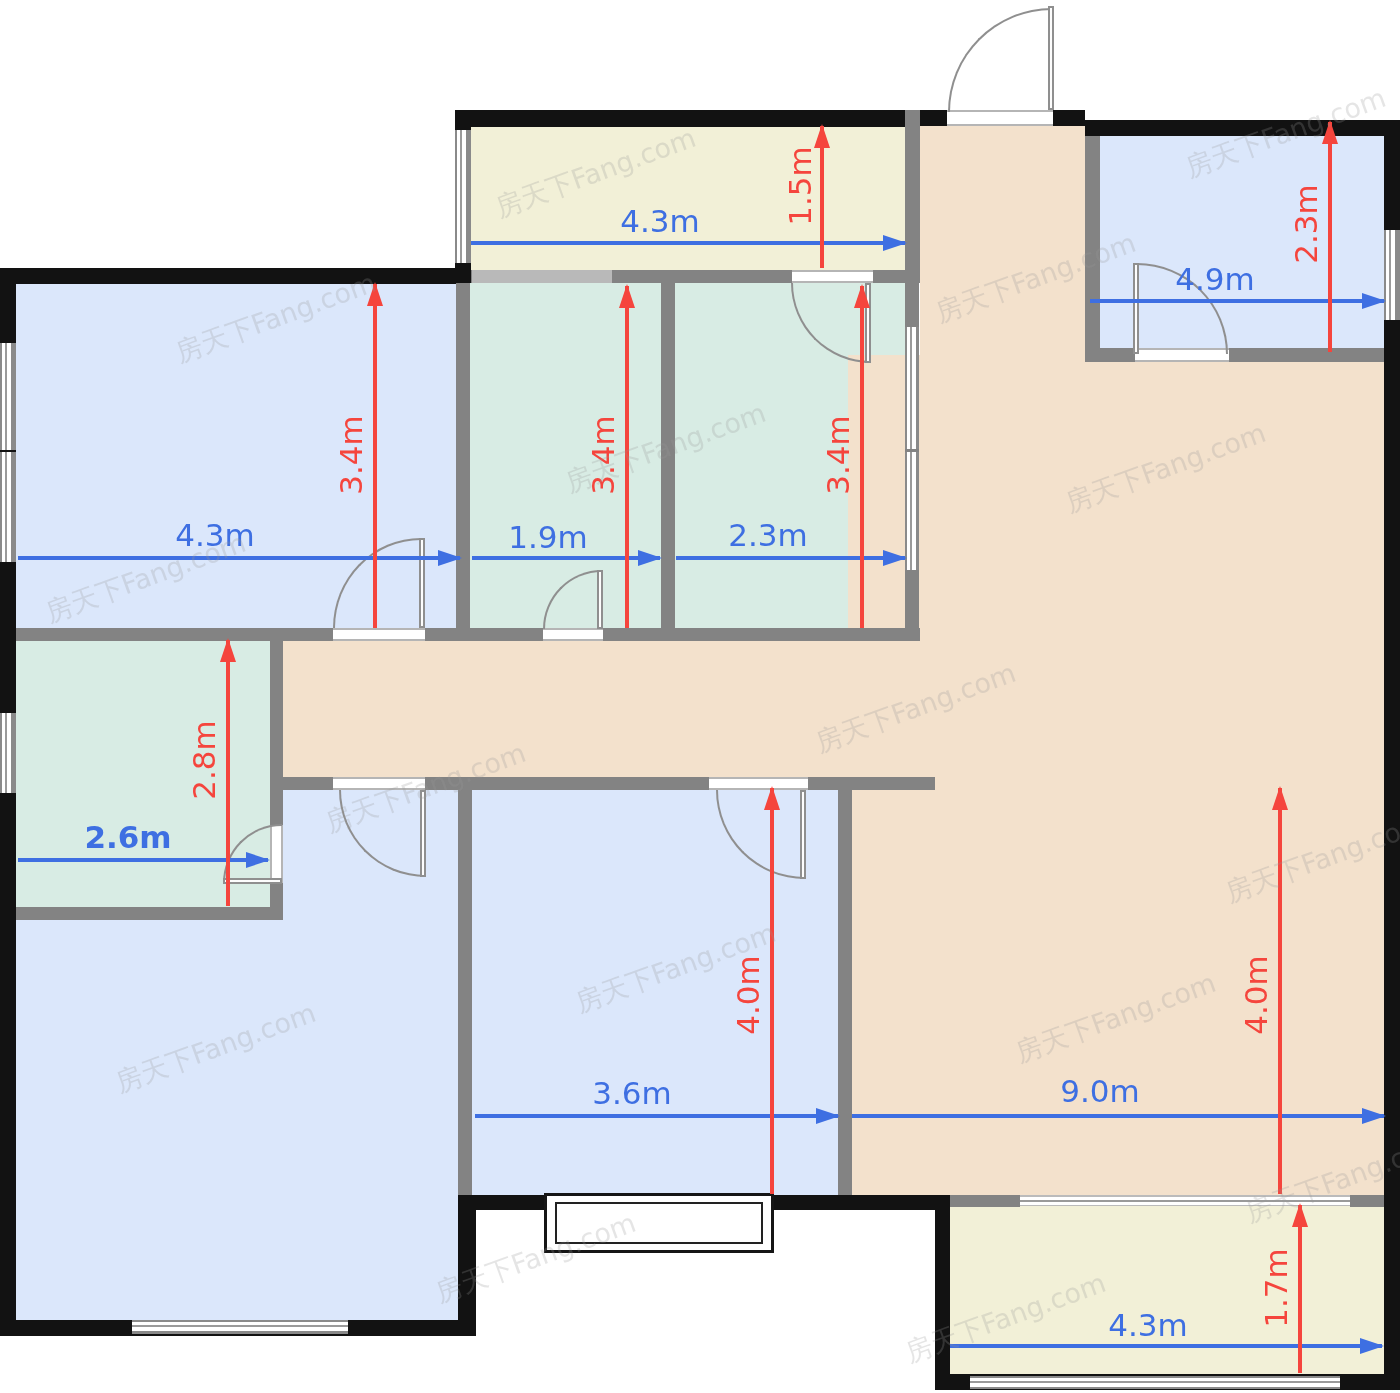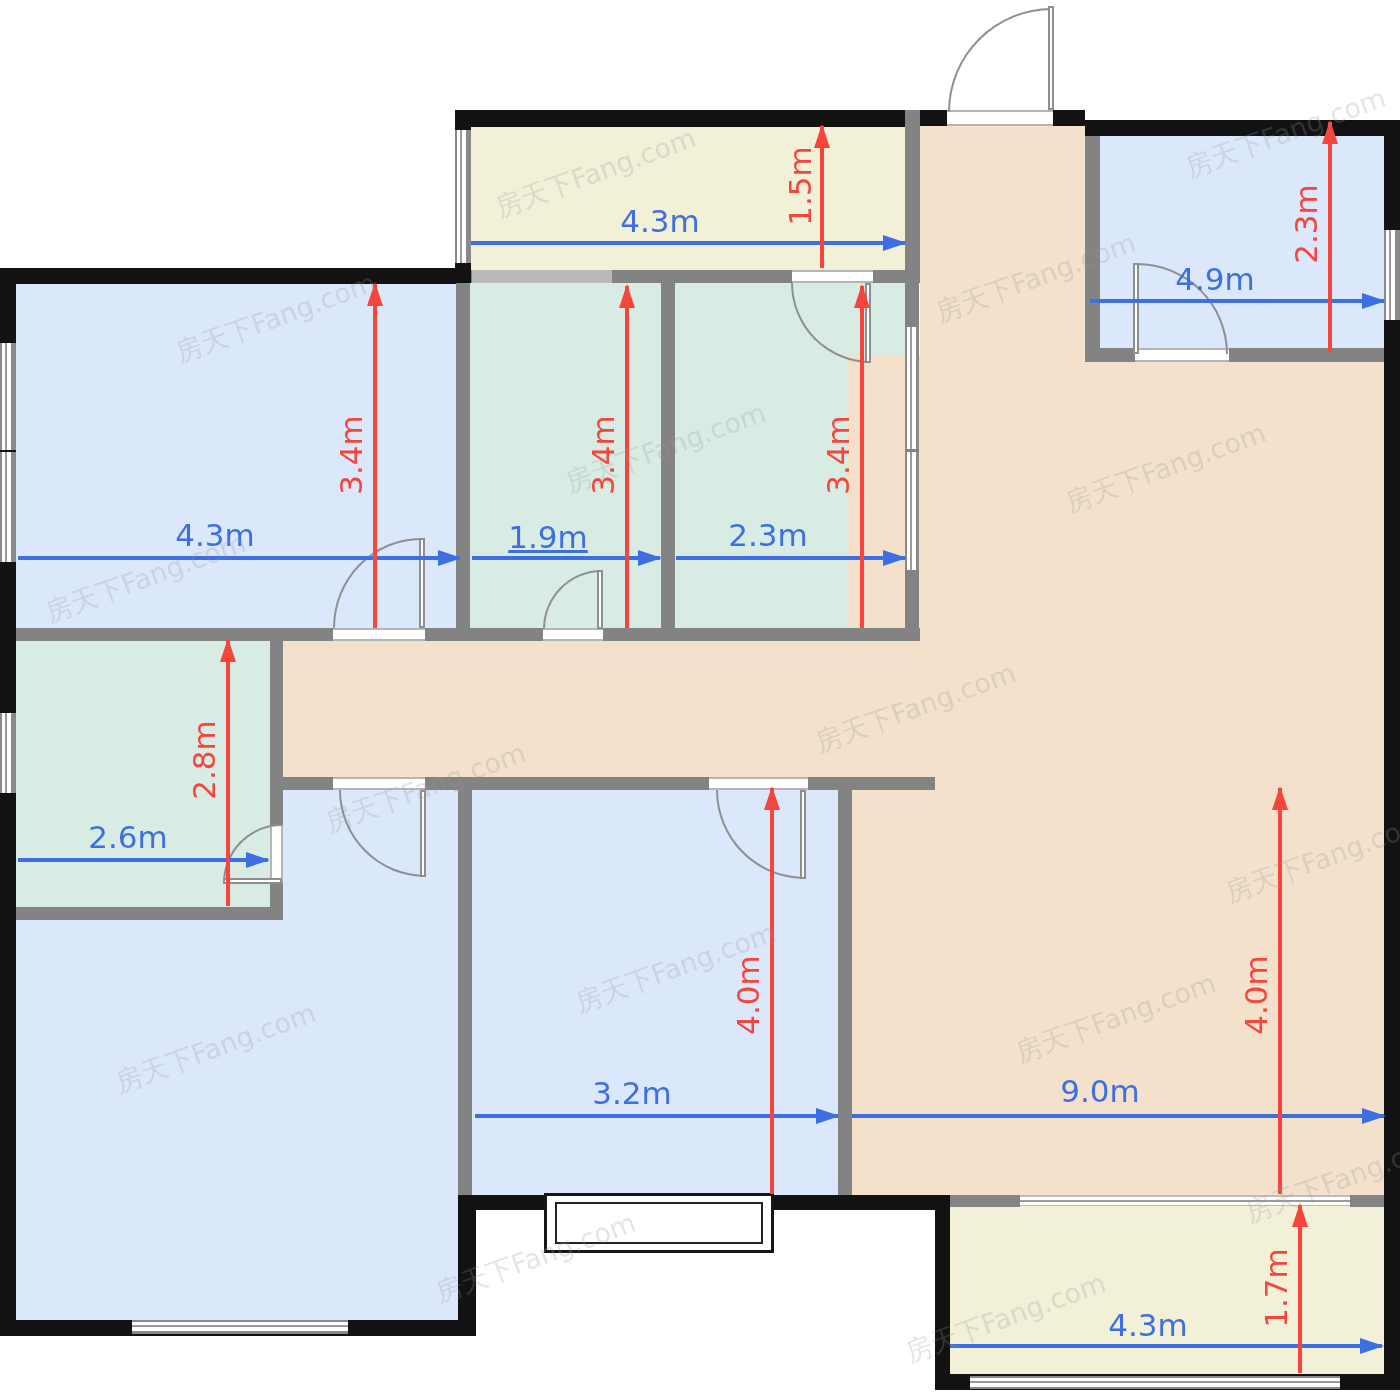--- a/index.html
+++ b/index.html
@@ -153,24 +153,24 @@
   <div class="abs va" style="left:625px;top:286px;height:342px;"></div>
   <div class="abs va" style="left:860px;top:286px;height:342px;"></div>
   <div class="abs va" style="left:226px;top:640px;height:266px;"></div>
   <div class="abs va" style="left:770px;top:788px;height:406px;"></div>
   <div class="abs va" style="left:1278px;top:788px;height:406px;"></div>
   <div class="abs va" style="left:1298px;top:1205px;height:168px;"></div>
 
   <span class="abs hl" style="left:660px;top:206px;">4.3m</span>
   <span class="abs hl" style="left:1215px;top:264px;">4.9m</span>
   <span class="abs hl" style="left:215px;top:520px;">4.3m</span>
-  <span class="abs hl" style="left:548px;top:522px;text-decoration:underline;">1.9m</span>
+  <span class="abs hl" style="left:548px;top:522px;">1.9m</span>
   <span class="abs hl" style="left:768px;top:520px;">2.3m</span>
-  <span class="abs hl" style="left:128px;top:822px;">2.6m</span>
-  <span class="abs hl" style="left:632px;top:1078px;">3.2m</span>
+  <span class="abs hl" style="left:128px;top:822px;font-weight:bold;">2.6m</span>
+  <span class="abs hl" style="left:632px;top:1078px;">3.6m</span>
   <span class="abs hl" style="left:1100px;top:1076px;">9.0m</span>
   <span class="abs hl" style="left:1148px;top:1310px;">4.3m</span>
 
   <span class="abs vl" style="left:800px;top:186px;">1.5m</span>
   <span class="abs vl" style="left:1306px;top:224px;">2.3m</span>
   <span class="abs vl" style="left:351px;top:455px;">3.4m</span>
   <span class="abs vl" style="left:603px;top:455px;">3.4m</span>
   <span class="abs vl" style="left:838px;top:455px;">3.4m</span>
   <span class="abs vl" style="left:204px;top:760px;">2.8m</span>
   <span class="abs vl" style="left:748px;top:995px;">4.0m</span>

